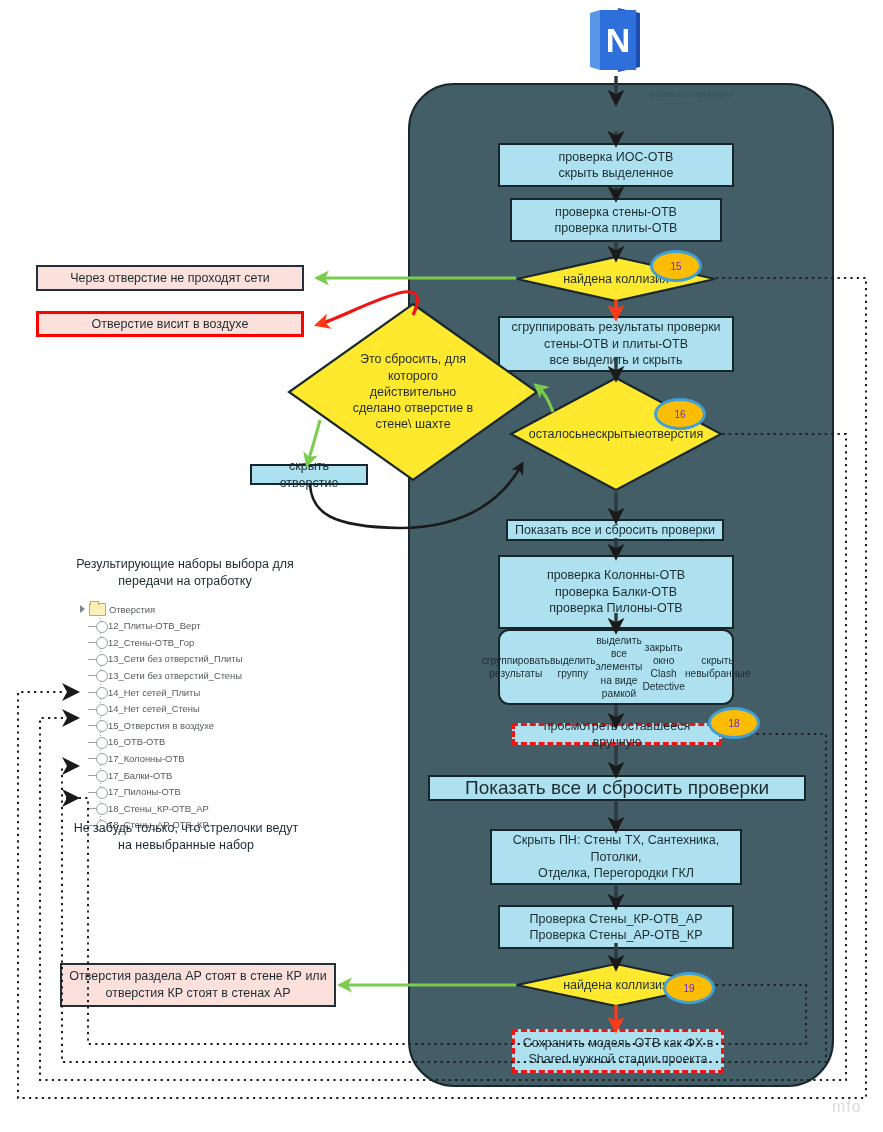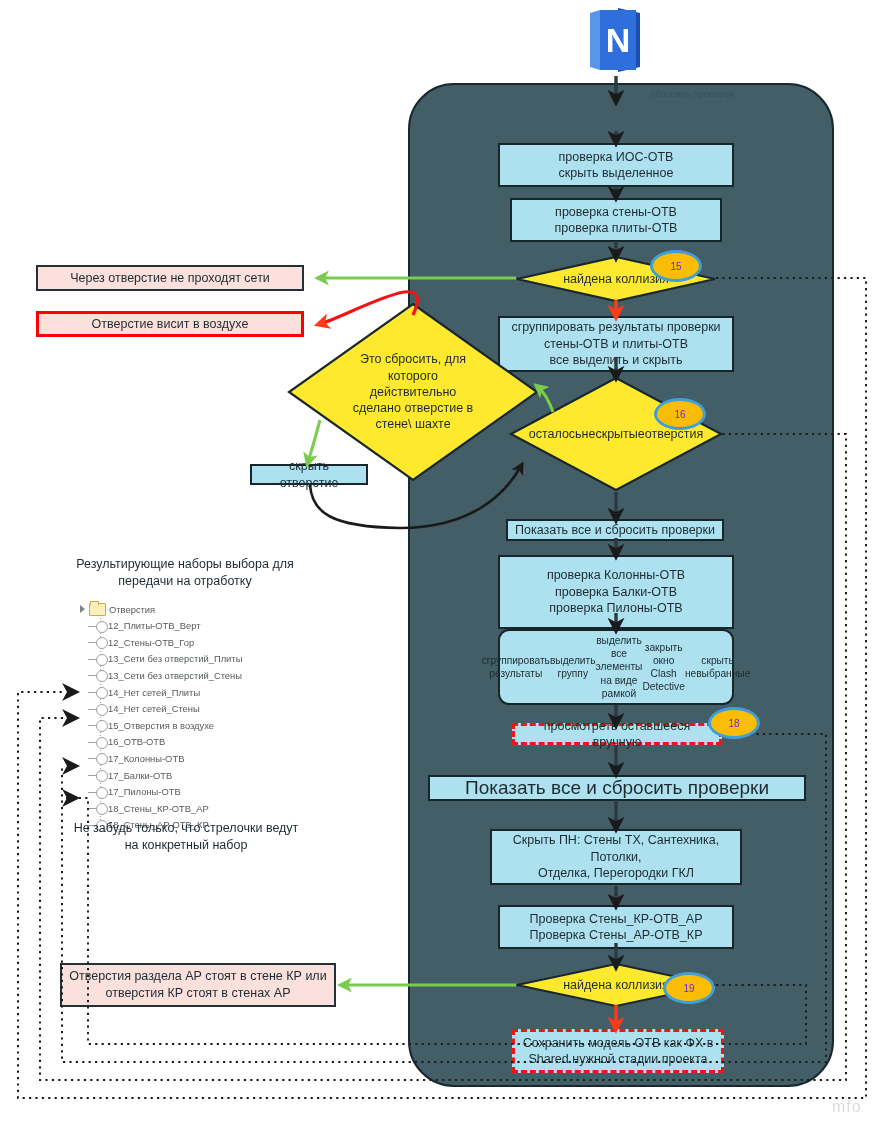--- a/index.html
+++ b/index.html
@@ -330,17 +330,17 @@
       </div>
     <div class="row child">
         <span class="tick"></span>
         <span class="circ"></span>
         <span>18_Стены_АР-ОТВ_КР</span>
       </div>
   </div>
 
   <div class="lbl" style="left:46px;top:820px;width:280px;">
     <div>Не забудь только, что стрелочки ведут</div>
-    <div>на конкретный набор</div>
+    <div>на невыбранные набор</div>
   </div>
 
   <div class="wm" style="left:832px;top:1098px;">mfo</div>
 </div>
 
 </body></html>

